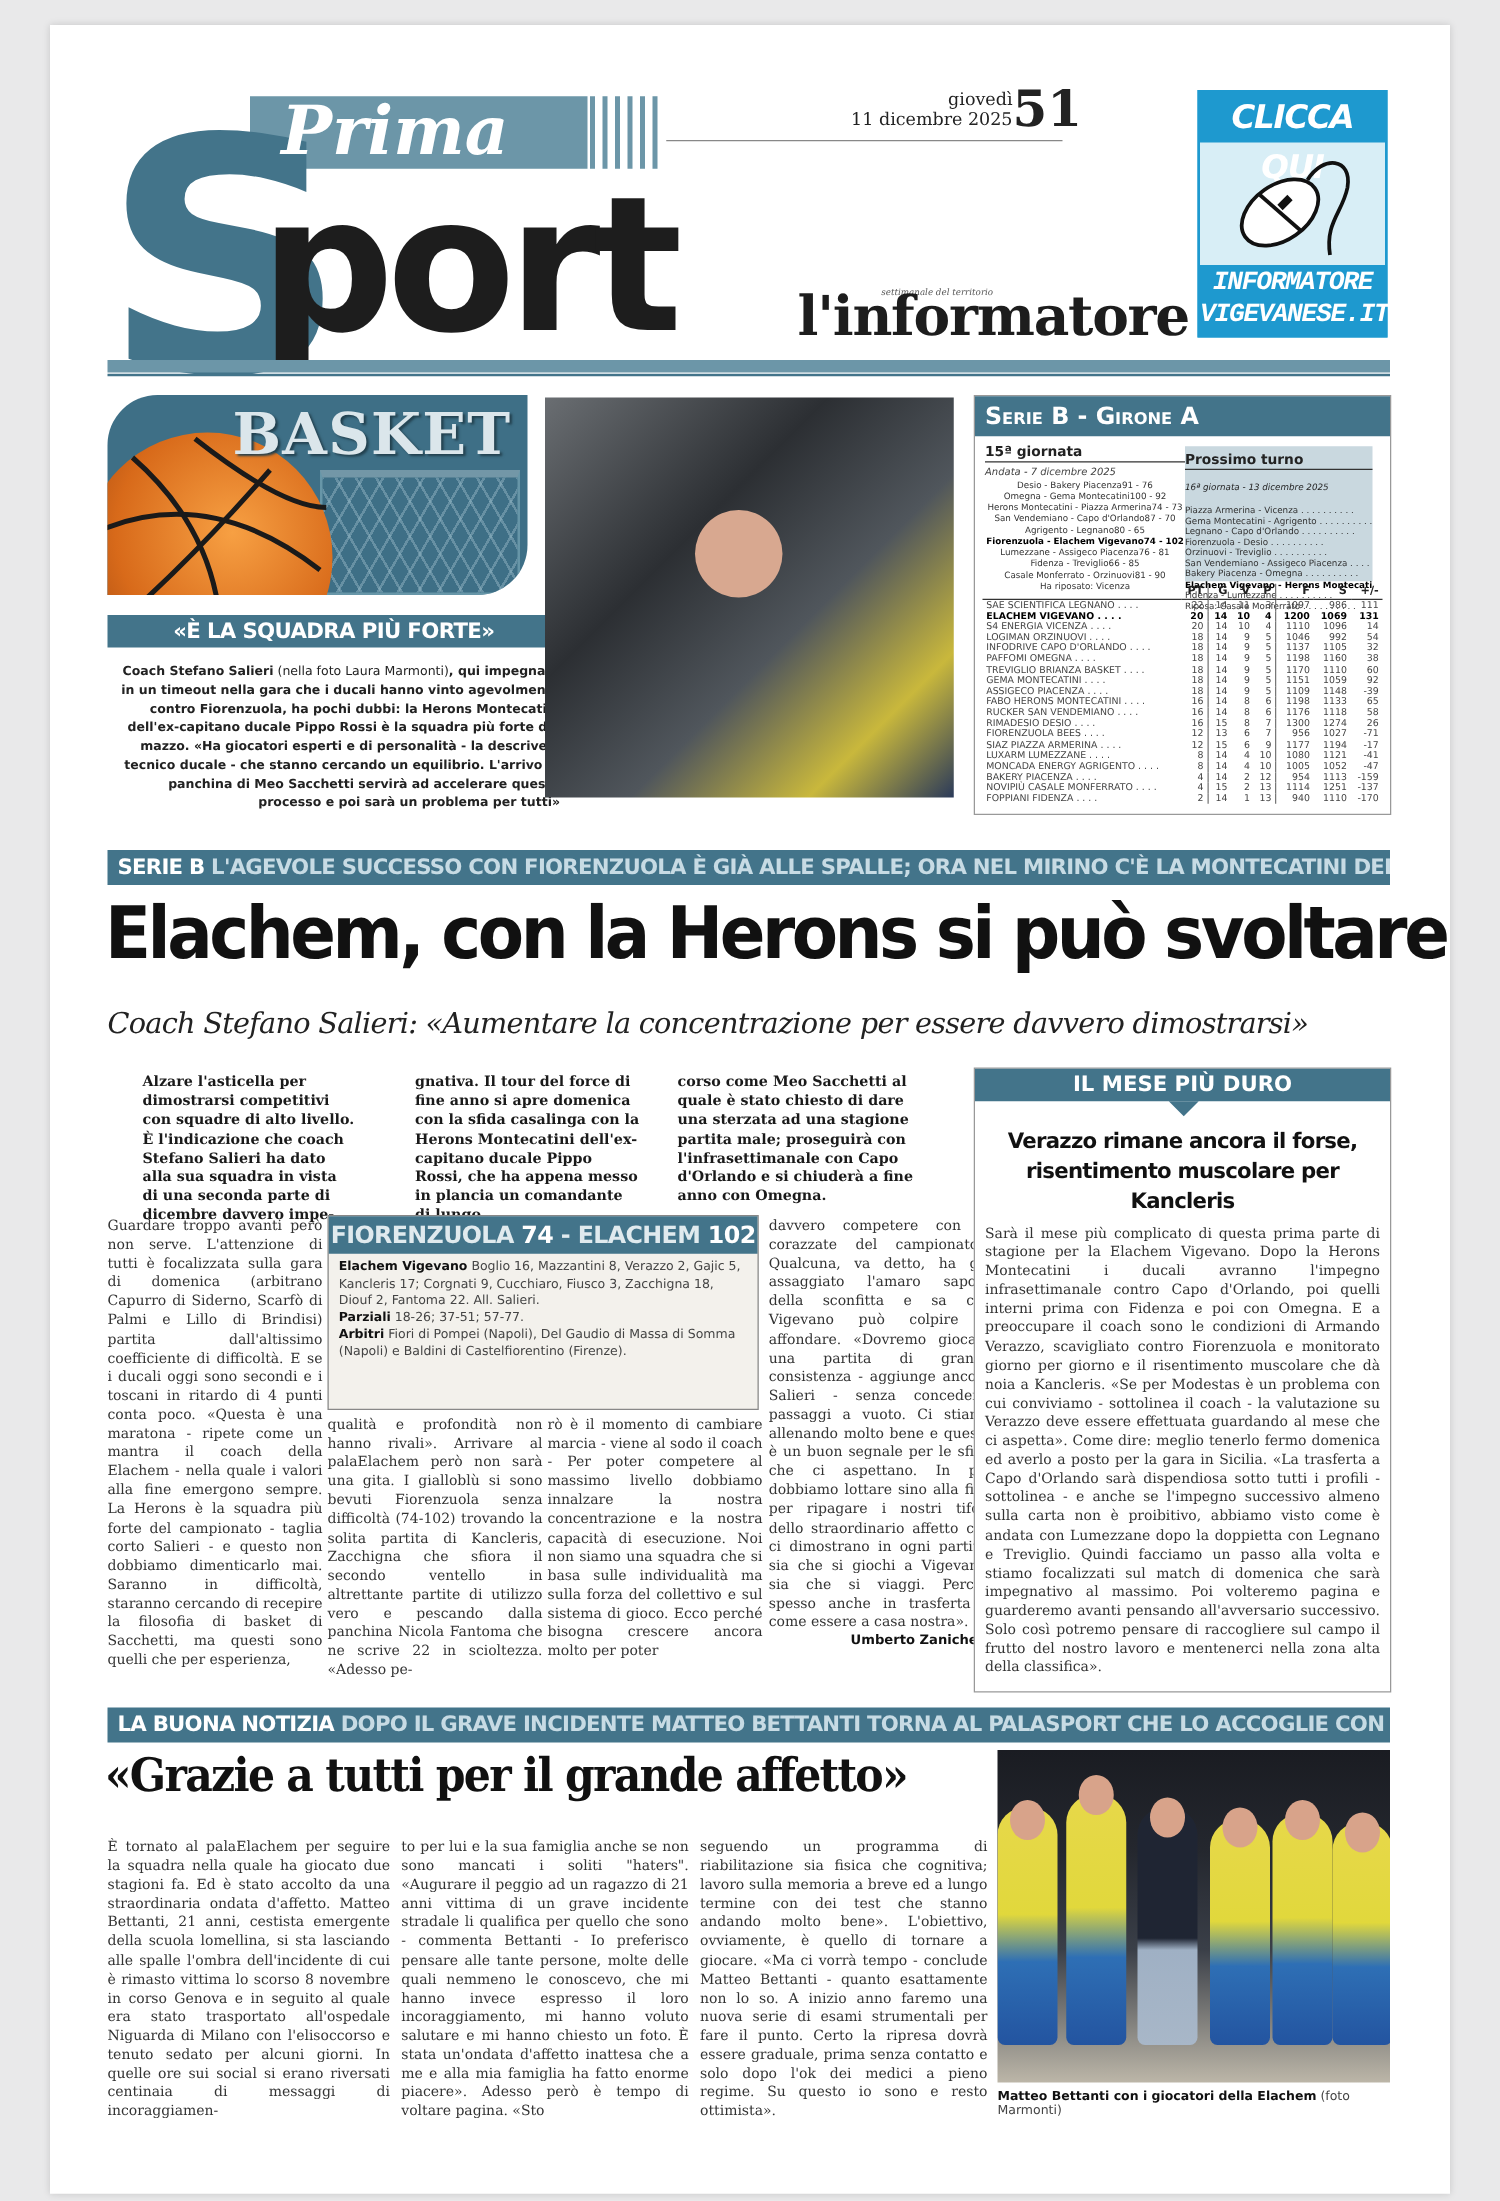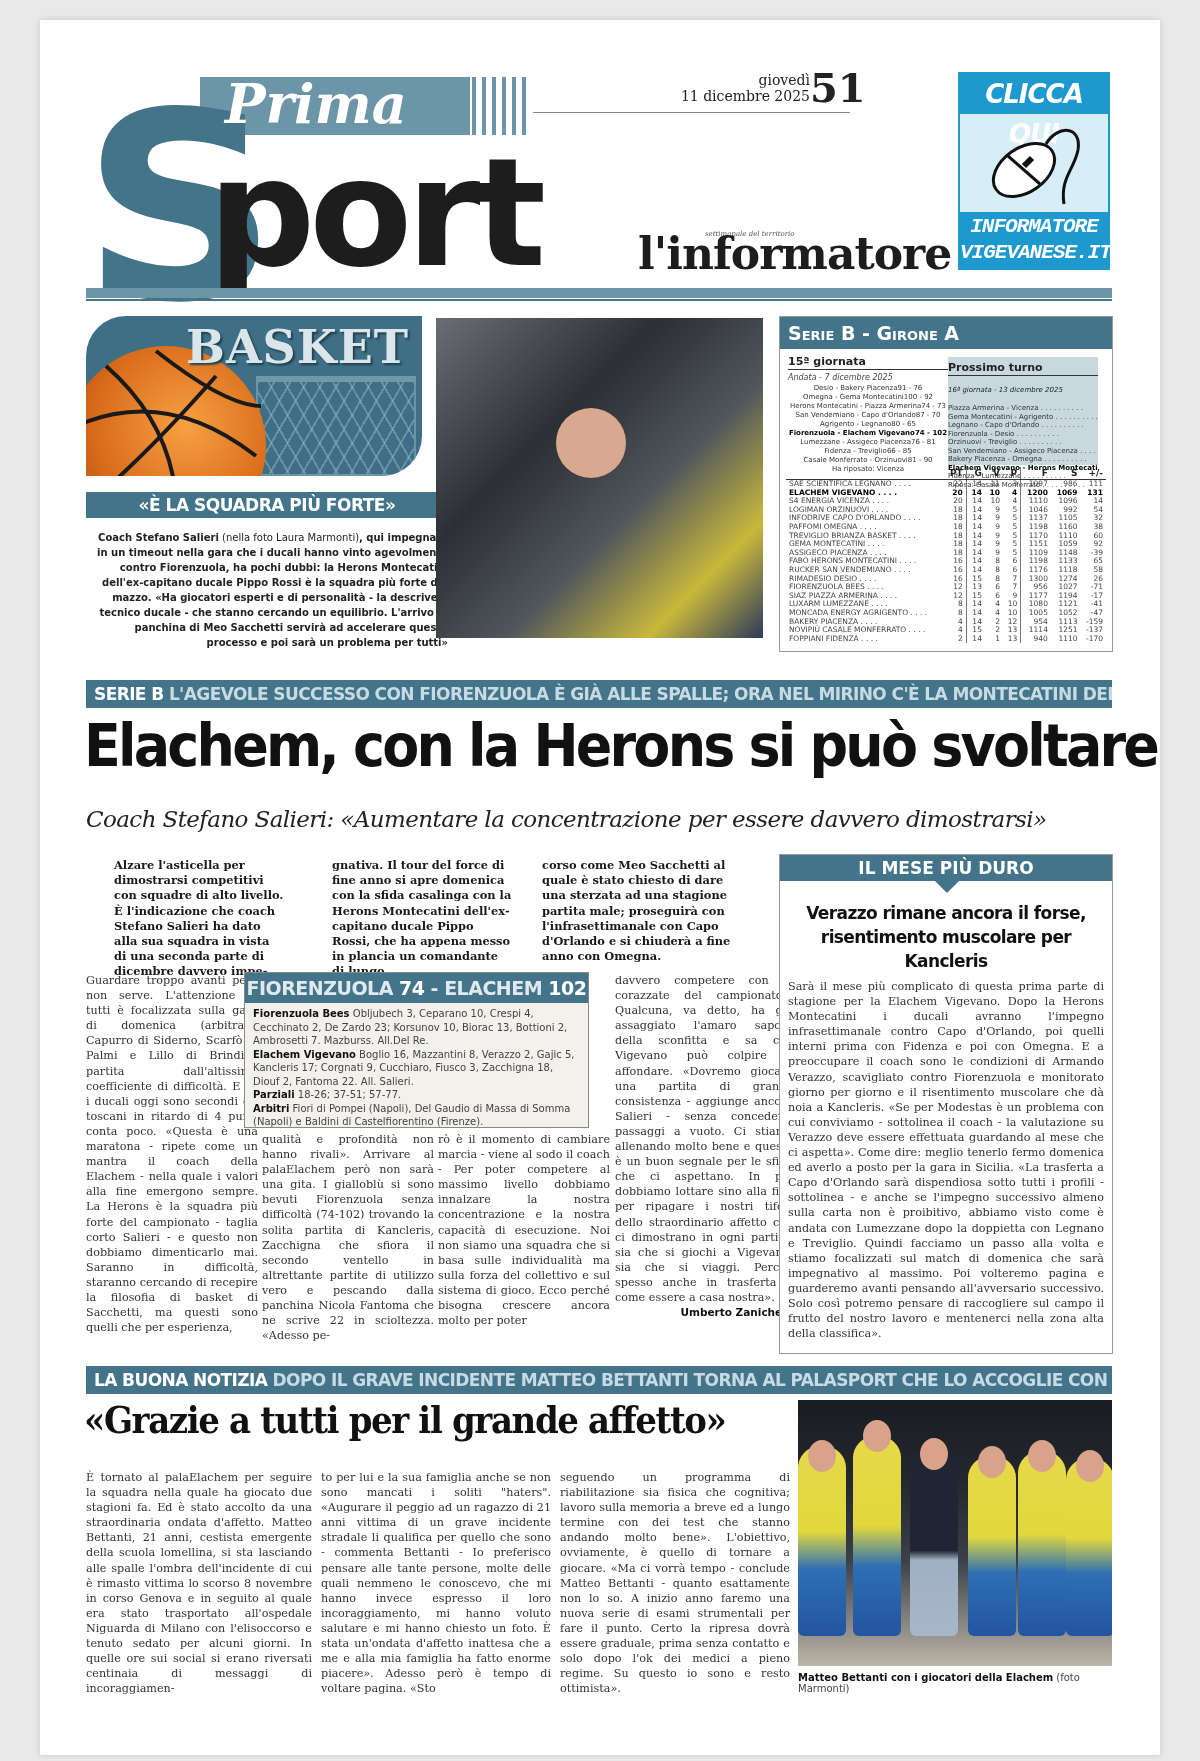--- a/index.html
+++ b/index.html
@@ -63,21 +63,21 @@
 .lead{font-family:"DejaVu Serif",serif;font-weight:bold;font-size:11.4px;line-height:15.2px;color:#1a1a1a}
 .body{font-family:"DejaVu Serif",serif;font-size:11.2px;line-height:15.1px;text-align:justify;color:#333}
 .col1lead{left:74px;top:838px;width:170px}
 .col2lead{left:292px;top:838px;width:180px}
 .col3lead{left:502px;top:838px;width:190px}
 .col1{left:46px;top:953px;width:172px}
 .col2{left:222px;top:1112px;width:172px}
 .col3{left:398px;top:1112px;width:172px}
 .col4{left:575px;top:953px;width:178px}
 .byline{font-family:"DejaVu Sans",sans-serif;font-weight:bold;font-size:10.5px;text-align:right;color:#111;margin-top:1px}
-.tabellino{left:204px;top:952px;width:345px;height:156px;border:1px solid #888;background:#f3f1ec}
+.tabellino{left:222px;top:952px;width:345px;height:156px;border:1px solid #888;background:#f3f1ec}
 .tabellino .th{height:30px;background:#43748a;color:#e0eaee;font-family:"DejaVu Sans",sans-serif;font-weight:bold;font-size:19px;text-align:center;line-height:30px;letter-spacing:-.5px}
 .tabellino .th b{color:#fff}
 .tabellino .tb{padding:4px 8px;font-family:"DejaVu Sans",sans-serif;font-size:10px;line-height:13.5px;color:#444}
 .tabellino .tb b{color:#111}
 
 .side{left:739px;top:834px;width:334px;height:500px;border:1px solid #999;background:#fff}
 .side .sh{height:26px;background:#43748a;color:#fff;font-family:"DejaVu Sans",sans-serif;font-weight:bold;font-size:17px;text-align:center;line-height:26px}
 .side .tri{position:absolute;left:155px;top:26px;width:0;height:0;border-left:12px solid transparent;border-right:12px solid transparent;border-top:12px solid #43748a}
 .side .st{margin-top:20px;font-family:"DejaVu Sans",sans-serif;font-weight:bold;font-size:17px;line-height:24px;text-align:center;letter-spacing:-.6px;color:#111}
 .side .sb{padding:6px 8px;font-size:11.2px;line-height:15.1px}
@@ -436,21 +436,20 @@
 
   <div class="abs lead col1lead">Alzare l'asticella per dimostrarsi competitivi con squadre di alto livello. È l'indicazione che coach Stefano Salieri ha dato alla sua squadra in vista di una seconda parte di dicembre davvero impe-</div>
   <div class="abs lead col2lead">gnativa. Il tour del force di fine anno si apre domenica con la sfida casalinga con la Herons Montecatini dell'ex-capitano ducale Pippo Rossi, che ha appena messo in plancia un comandante di lungo</div>
   <div class="abs lead col3lead">corso come Meo Sacchetti al quale è stato chiesto di dare una sterzata ad una stagione partita male; proseguirà con l'infrasettimanale con Capo d'Orlando e si chiuderà a fine anno con Omegna.</div>
 
   <div class="abs body col1">Guardare troppo avanti però non serve. L'attenzione di tutti è focalizzata sulla gara di domenica (arbitrano Capurro di Siderno, Scarfò di Palmi e Lillo di Brindisi) partita dall'altissimo coefficiente di difficoltà. E se i ducali oggi sono secondi e i toscani in ritardo di 4 punti conta poco. «Questa è una maratona - ripete come un mantra il coach della Elachem - nella quale i valori alla fine emergono sempre. La Herons è la squadra più forte del campionato - taglia corto Salieri - e questo non dobbiamo dimenticarlo mai. Saranno in difficoltà, staranno cercando di recepire la filosofia di basket di Sacchetti, ma questi sono quelli che per esperienza,</div>
 
   <div class="abs tabellino">
     <div class="th"><span>FIORENZUOLA</span> <b>74</b><span> - </span><span>ELACHEM</span> <b>102</b></div>
     <div class="tb" id="boxlines">
-        <div><b>Fiorenzuola Bees</b><span> Obljubech 3, Ceparano 10, Crespi 4, Cecchinato 2, De Zardo 23; Korsunov 10, Biorac 13, Bottioni 2, Ambrosetti 7. Mazburss. All.Del Re.</span></div>
         <div><b>Elachem Vigevano</b><span> Boglio 16, Mazzantini 8, Verazzo 2, Gajic 5, Kancleris 17; Corgnati 9, Cucchiaro, Fiusco 3, Zacchigna 18, Diouf 2, Fantoma 22. All. Salieri.</span></div>
         <div><b>Parziali</b><span> 18-26; 37-51; 57-77.</span></div>
         <div><b>Arbitri</b><span> Fiori di Pompei (Napoli), Del Gaudio di Massa di Somma (Napoli) e Baldini di Castelfiorentino (Firenze).</span></div>
       </div>
   </div>
 
   <div class="abs body col2">qualità e profondità non hanno rivali». Arrivare al palaElachem però non sarà una gita. I gialloblù si sono bevuti Fiorenzuola senza difficoltà (74-102) trovando la solita partita di Kancleris, Zacchigna che sfiora il secondo ventello in altrettante partite di utilizzo vero e pescando dalla panchina Nicola Fantoma che ne scrive 22 in scioltezza. «Adesso pe-</div>
   <div class="abs body col3">rò è il momento di cambiare marcia - viene al sodo il coach - Per poter competere al massimo livello dobbiamo innalzare la nostra concentrazione e la nostra capacità di esecuzione. Noi non siamo una squadra che si basa sulle individualità ma sulla forza del collettivo e sul sistema di gioco. Ecco perché bisogna crescere ancora molto per poter</div>
   <div class="abs col4">
     <div class="body">davvero competere con le corazzate del campionato». Qualcuna, va detto, ha già assaggiato l'amaro sapore della sconfitta e sa che Vigevano può colpire e affondare. «Dovremo giocare una partita di grande consistenza - aggiunge ancora Salieri - senza concederci passaggi a vuoto. Ci stiamo allenando molto bene e questo è un buon segnale per le sfide che ci aspettano. In più dobbiamo lottare sino alla fine per ripagare i nostri tifosi dello straordinario affetto che ci dimostrano in ogni partita, sia che si giochi a Vigevano, sia che si viaggi. Perché spesso anche in trasferta è come essere a casa nostra».</div>

